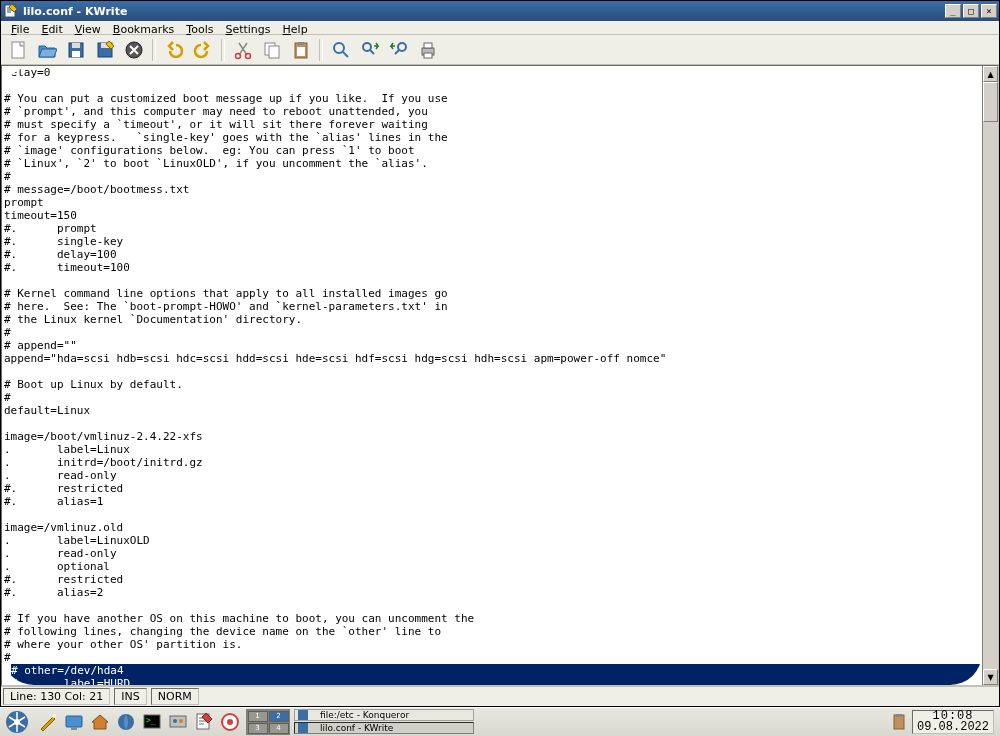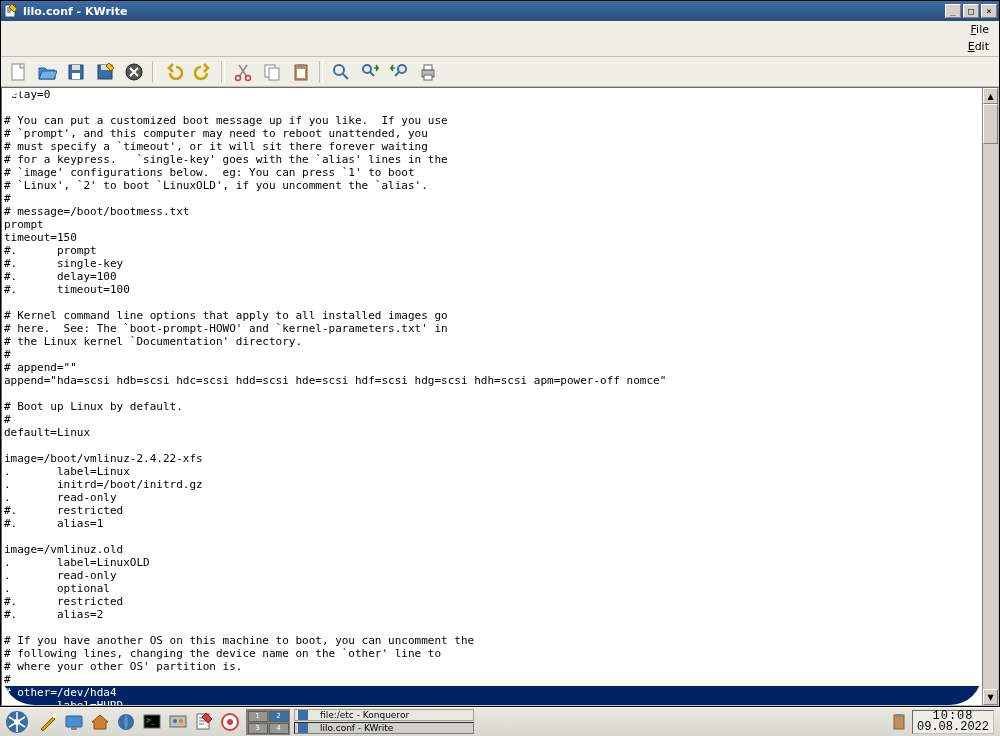--- a/index.html
+++ b/index.html
@@ -3,29 +3,29 @@
 <meta charset="utf-8">
 <style>
 * { margin:0; padding:0; box-sizing:border-box; }
 html,body { width:1000px; height:736px; font-family:"Bitstream Vera Sans","DejaVu Sans",sans-serif; font-size:11px; overflow:hidden; background:#5a5a5a; }
 .window { width:1000px; height:707px; background:#efefe8; border:1px solid #000; display:flex; flex-direction:column; }
 .titlebar { height:20px; background:linear-gradient(#3a6ea5,#2a4d7a); color:#fff; display:flex; align-items:center; padding:0 2px; font-size:11px; }
 .titlebar .icon { width:16px; height:16px; margin-right:4px; display:flex; align-items:center; justify-content:center; }
 .titlebar .title { flex:1; font-weight:bold; }
 .titlebar .winbtns { display:flex; gap:0; }
 .titlebar .winbtn { width:16px; height:14px; background:#d4d0c8; border:1px solid #808080; border-top-color:#fff; border-left-color:#fff; margin-left:2px; display:flex; align-items:center; justify-content:center; font-family:monospace; font-size:9px; color:#000; cursor:default; }
-.menubar { height:36px; background:#efefe8; display:flex; align-items:flex-end; padding:0 4px; border-bottom:1px solid #c0c0b8;flex-direction:column; }
+.menubar { height:14px; background:#efefe8; display:flex; align-items:flex-start; padding:0 4px; border-bottom:1px solid #c0c0b8; }
 .menubar .mitem { padding:2px 6px; cursor:default; }
 .menubar .mitem u { text-decoration:underline; }
 .toolbar { height:30px; background:#efefe8; display:flex; align-items:center; padding:2px 4px; gap:3px; border-bottom:1px solid #c0c0b8; }
 .toolbar .tbtn { width:26px; height:26px; display:flex; align-items:center; justify-content:center; border:1px solid transparent; cursor:default; }
 .toolbar .sep { width:4px; height:22px; border-left:1px solid #c0c0b8; border-right:1px solid #fff; margin:0 2px; }
 .editor-wrap { flex:1; display:flex; background:#fff; border:1px inset #c0c0b8; margin:0; overflow:hidden; }
 .editor { flex:1; font-family:"Bitstream Vera Sans Mono","DejaVu Sans Mono",monospace; font-size:11px; line-height:13px; white-space:pre; overflow:hidden; color:#000; padding:0 2px;border-radius:32px; }
-.editor .sel { background:#002366; color:#fff; display:block; }
+.editor .sel { background:#002366; color:#fff; display:block;margin-left:7px; }
 .vscroll { width:16px; background:#d4d0c8; border-left:1px solid #808080; position:relative; }
 .vscroll .arrow { height:16px; background:#d4d0c8; border:1px solid #808080; border-top-color:#fff; border-left-color:#fff; display:flex; align-items:center; justify-content:center; font-size:8px; }
 .vscroll .thumb { position:absolute; top:16px; left:0; right:0; height:40px; background:#d4d0c8; border:1px solid #808080; border-top-color:#fff; border-left-color:#fff; }
 .vscroll .arrow.dn { position:absolute; bottom:0; left:0; right:0; }
 .statusbar { height:20px; background:#efefe8; border-top:1px solid #c0c0b8; display:flex; align-items:center; padding:0 2px; gap:4px; }
 .statusbar .cell { border:1px inset #c0c0b8; padding:1px 6px; font-size:11px; background:#efefe8; }
 .taskbar { position:absolute; left:0; bottom:0; width:1000px; height:29px; background:linear-gradient(#e8e8e0,#d8d8d0); border-top:1px solid #fff; display:flex; align-items:center; padding:0 2px; gap:2px; }
 .taskbar .kbtn { width:30px; height:26px; display:flex; align-items:center; justify-content:center; cursor:default; }
 .taskbar .qlaunch { display:flex; gap:2px; padding:0 2px; }
 .taskbar .qlaunch .qb { width:24px; height:24px; display:flex; align-items:center; justify-content:center; cursor:default; }
@@ -218,20 +218,25 @@
 #
 <span class="sel"># other=/dev/hda4</span><span class="sel">#.      label=HURD</span>
 </div>
     <div class="vscroll">
       <div class="arrow">▲</div>
       <div class="thumb"></div>
       <div class="arrow dn">▼</div>
     </div>
   </div>
 
+  <div class="statusbar">
+    <span class="cell"> Line: 130 Col: 21 </span>
+    <span class="cell">INS</span>
+    <span class="cell">NORM</span>
+  </div>
 </div>
 
 <div class="taskbar">
   <div class="kbtn">
     <svg width="26" height="26">
         <circle cx="13" cy="13" r="11" fill="#3a6ea5"></circle>
         <path d="M13 3v20M5 8l16 10M5 18l16-10" stroke="#fff" stroke-width="1.5" fill="none"></path>
         <circle cx="13" cy="13" r="3" fill="#fff"></circle>
       </svg>
   </div>

